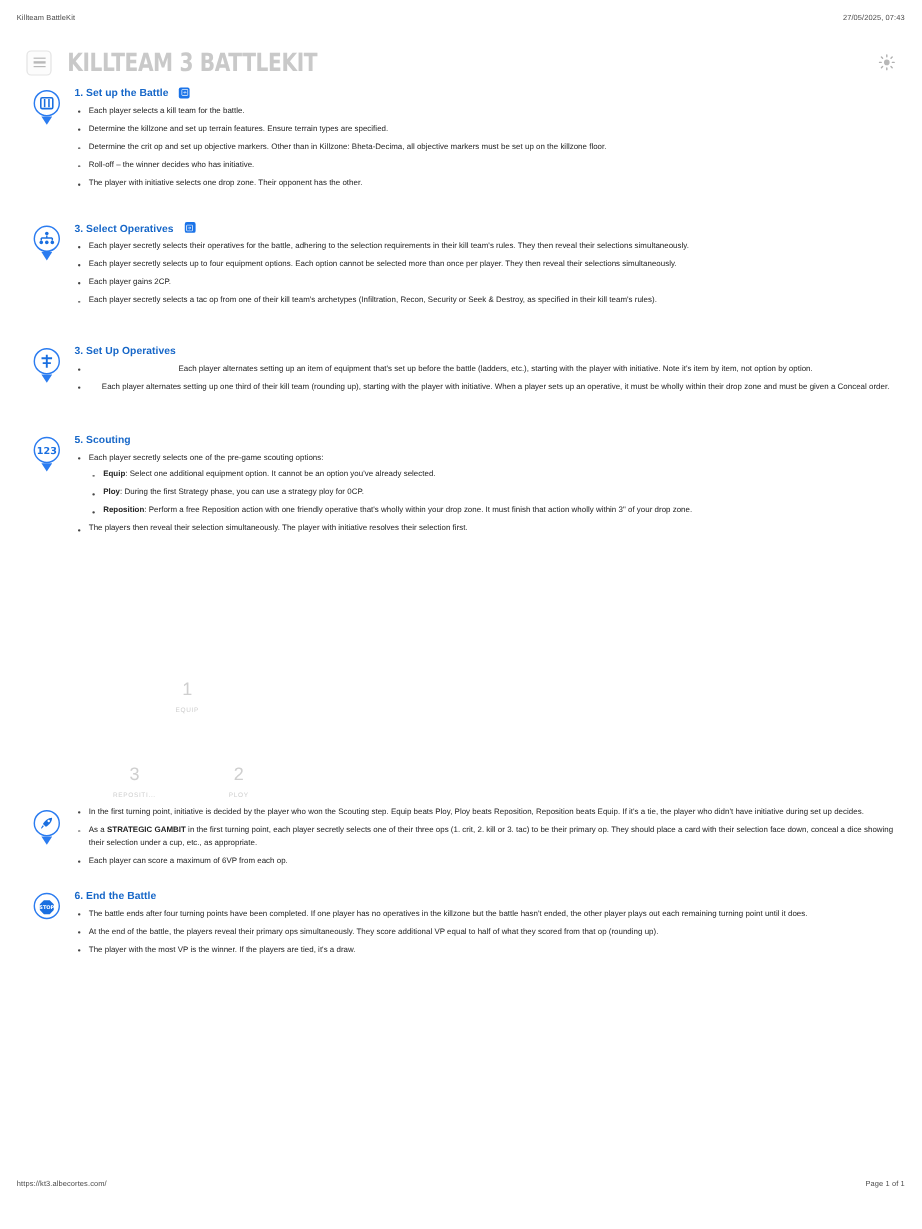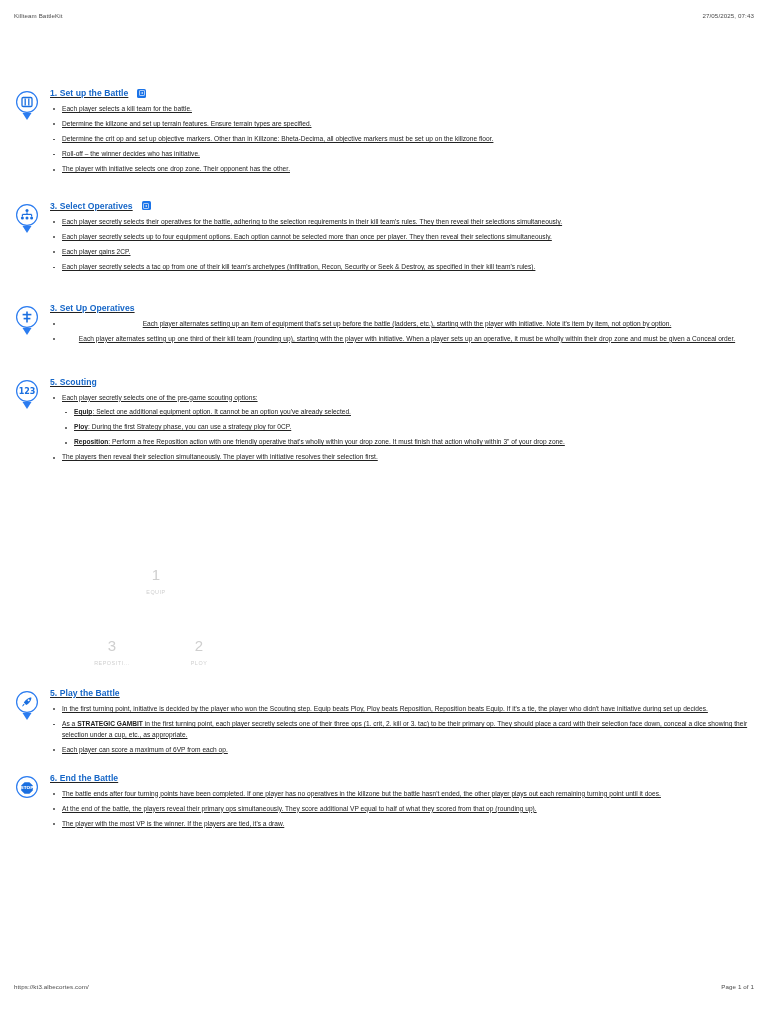--- a/index.html
+++ b/index.html
@@ -60,21 +60,21 @@
     transform-origin: left center;
     white-space: nowrap;
   }
   .theme-toggle {
     margin-left: auto; width: 14px; height: 14px;
     position: relative; flex: 0 0 auto;
   }
   .theme-toggle svg { display: block; }
 
   
-  .content { position: absolute; top: 88px; left: 0; width: 100%; padding: 0 16px 0 4px; text-decoration: underline; }
+  .content { position: absolute; top: 72px; left: 0; width: 100%; padding: 0 16px 0 16px; }
   .section { position: relative; padding-left: 46px; margin-bottom: 17px; }
   .sec-icon {
     position: absolute; left: 8px; top: 1px;
     width: 30px; height: 36px;
   }
   .sec-icon svg { display: block; }
   .sec-head {
     display: flex; align-items: center; gap: 9px;
     margin: 0 0 6px 0;
     font-size: 8.6px; font-weight: 700;
@@ -134,20 +134,41 @@
 </head>
 <body>
 
 <div class="page">
 
   <div class="print-header">
     <span>Killteam BattleKit</span>
     <span>27/05/2025, 07:43</span>
   </div>
 
+  <div class="titlebar">
+    <div class="menu-btn">
+      <i></i>
+        <i></i>
+        <i></i>
+    </div>
+    <div class="app-title">KILLTEAM 3 BATTLEKIT</div>
+    <div class="theme-toggle">
+      <svg width="14" height="14" viewBox="0 0 24 24" fill="none" stroke="#b0b0b0" stroke-width="2" stroke-linecap="round">
+        <circle cx="12" cy="12" r="4" fill="#b8b8b8" stroke="none"></circle>
+        <line x1="12" y1="1.5" x2="12" y2="4"></line>
+          <line x1="12" y1="20" x2="12" y2="22.5"></line>
+        <line x1="1.5" y1="12" x2="4" y2="12"></line>
+          <line x1="20" y1="12" x2="22.5" y2="12"></line>
+        <line x1="4.3" y1="4.3" x2="6" y2="6"></line>
+          <line x1="18" y1="18" x2="19.7" y2="19.7"></line>
+        <line x1="19.7" y1="4.3" x2="18" y2="6"></line>
+          <line x1="6" y1="18" x2="4.3" y2="19.7"></line>
+      </svg>
+    </div>
+  </div>
 
   <div class="content">
 
     <div class="section">
       <div class="sec-icon">
         <svg width="30" height="36" viewBox="0 0 30 36">
           <circle cx="15" cy="13" r="10.4" fill="#fff" stroke="#2b7cf0" stroke-width="1.2"></circle>
           <rect x="10" y="8.5" width="10" height="9" rx="1.2" fill="none" stroke="#1a6fe0" stroke-width="1.3"></rect>
           <line x1="13.2" y1="9.6" x2="13.2" y2="16.4" stroke="#1a6fe0" stroke-width="1.3"></line>
           <line x1="16.8" y1="9.6" x2="16.8" y2="16.4" stroke="#1a6fe0" stroke-width="1.3"></line>
@@ -250,23 +271,20 @@
     <div class="section" style="margin-top:225px;">
       <div class="sec-icon">
         <svg width="30" height="36" viewBox="0 0 30 36">
           <circle cx="15" cy="13" r="10.4" fill="#fff" stroke="#2b7cf0" stroke-width="1.2"></circle>
           <path d="M19.4 8.4 c0 3.4-2.6 6.2-5.2 7.6 l-2.4-2.4 C13.2 11 16 8.4 19.4 8.4 Z" fill="#1a6fe0"></path>
           <path d="M12.6 15.4 l-1.9 2.2 -0.5-0.5 1.4-2.4 Z" fill="#1a6fe0"></path>
           <circle cx="16.6" cy="11.2" r="1" fill="#fff"></circle>
           <path d="M10.5 24 L19.5 24 L15 31 Z" fill="#2b7cf0"></path>
         </svg>
       </div>
-      <div class="sec-head">
-        <span>5. Play the Battle</span>
-      </div>
       <ul class="bullets">
         <li>In the first turning point, initiative is decided by the player who won the Scouting step. Equip beats Ploy, Ploy beats Reposition, Reposition beats Equip. If it's a tie, the player who didn't have initiative during set up decides.</li>
         <li><span>As a </span><b>STRATEGIC GAMBIT</b><span> in the first turning point, each player secretly selects one of their three ops (1. crit, 2. kill or 3. tac) to be their primary op. They should place a card with their selection face down, conceal a dice showing their selection under a cup, etc., as appropriate.</span></li>
         <li>Each player can score a maximum of 6VP from each op.</li>
       </ul>
     </div>
 
     <div class="section" style="margin-top:12px;">
       <div class="sec-icon">
         <svg width="30" height="36" viewBox="0 0 30 36">

